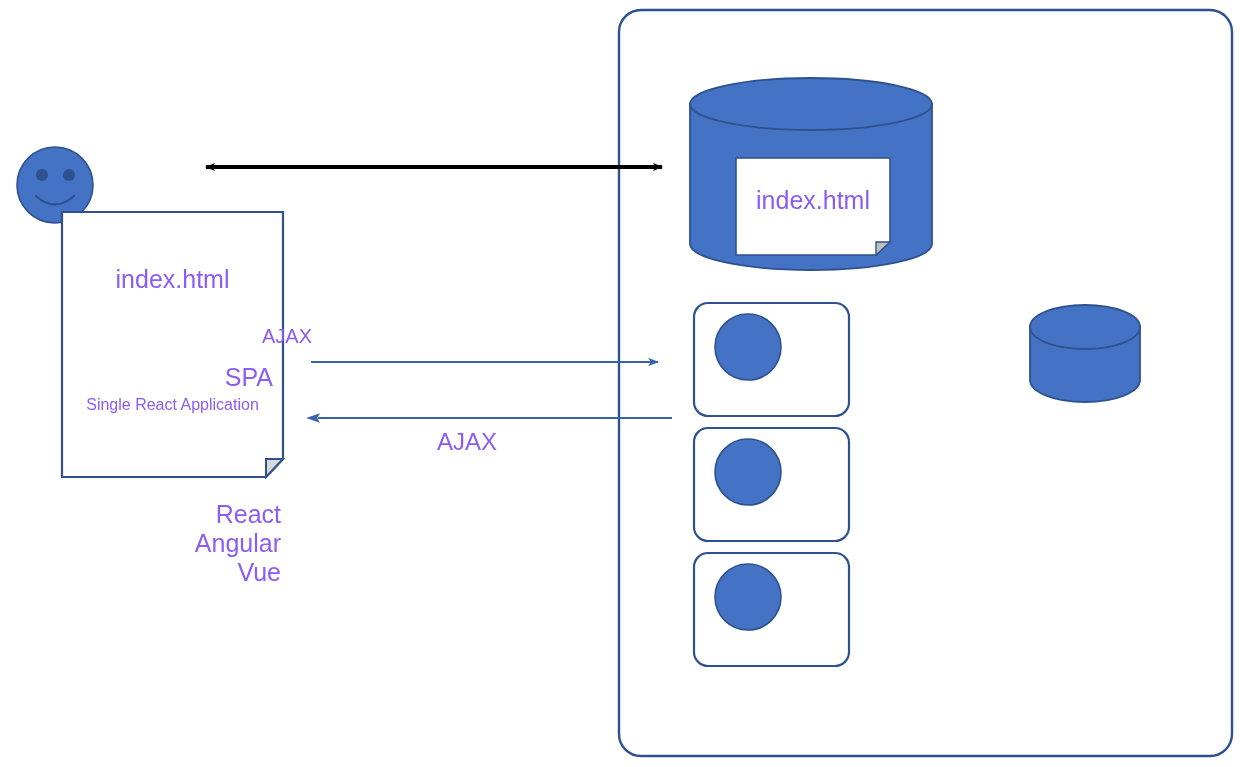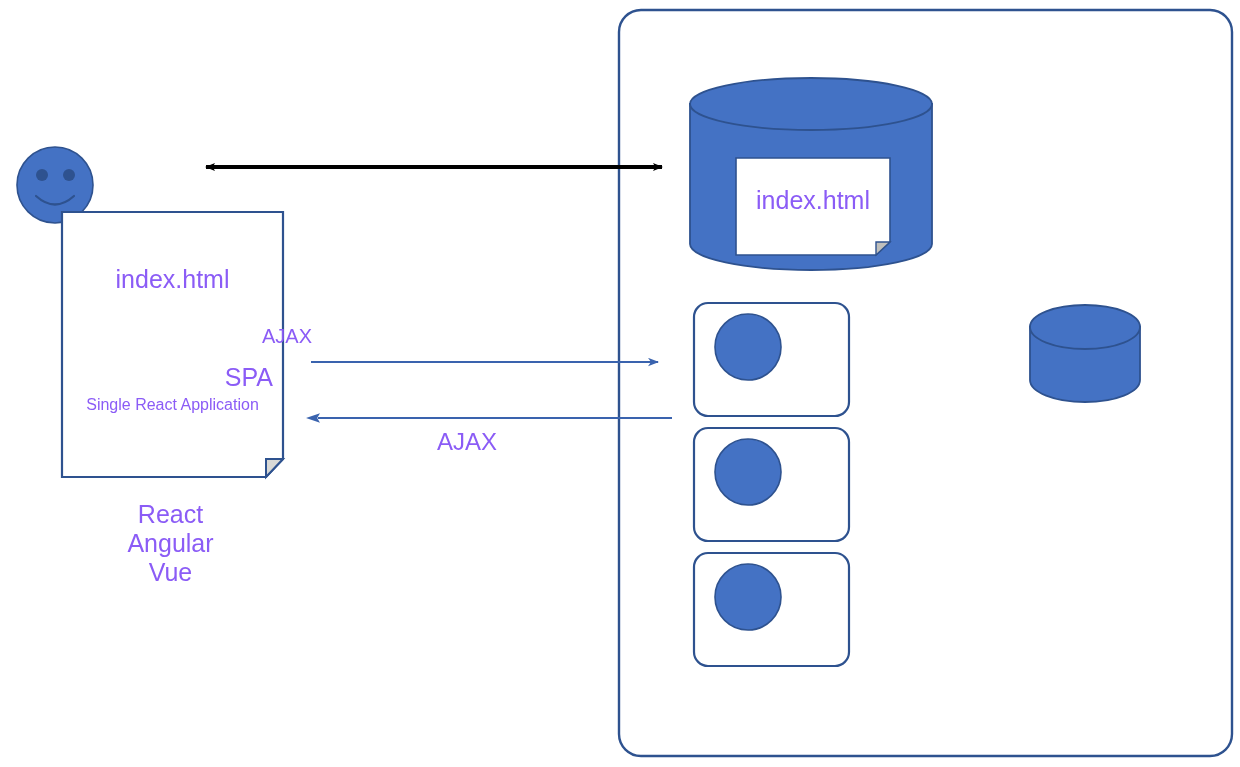--- a/index.html
+++ b/index.html
@@ -53,20 +53,21 @@
     left: 52px;
     top: 396px;
     width: 241px;
     font-size: 16px;
   }
   .t-stack {
     left: 60px;
     top: 500px;
     width: 221px;
     font-size: 25px;
+    text-align: right;
   }
   .t-ajax {
     left: 262px;
     top: 325px;
     font-size: 20px;
   }
   .t-json {
     left: 437px;
     top: 428px;
     font-size: 24px;

